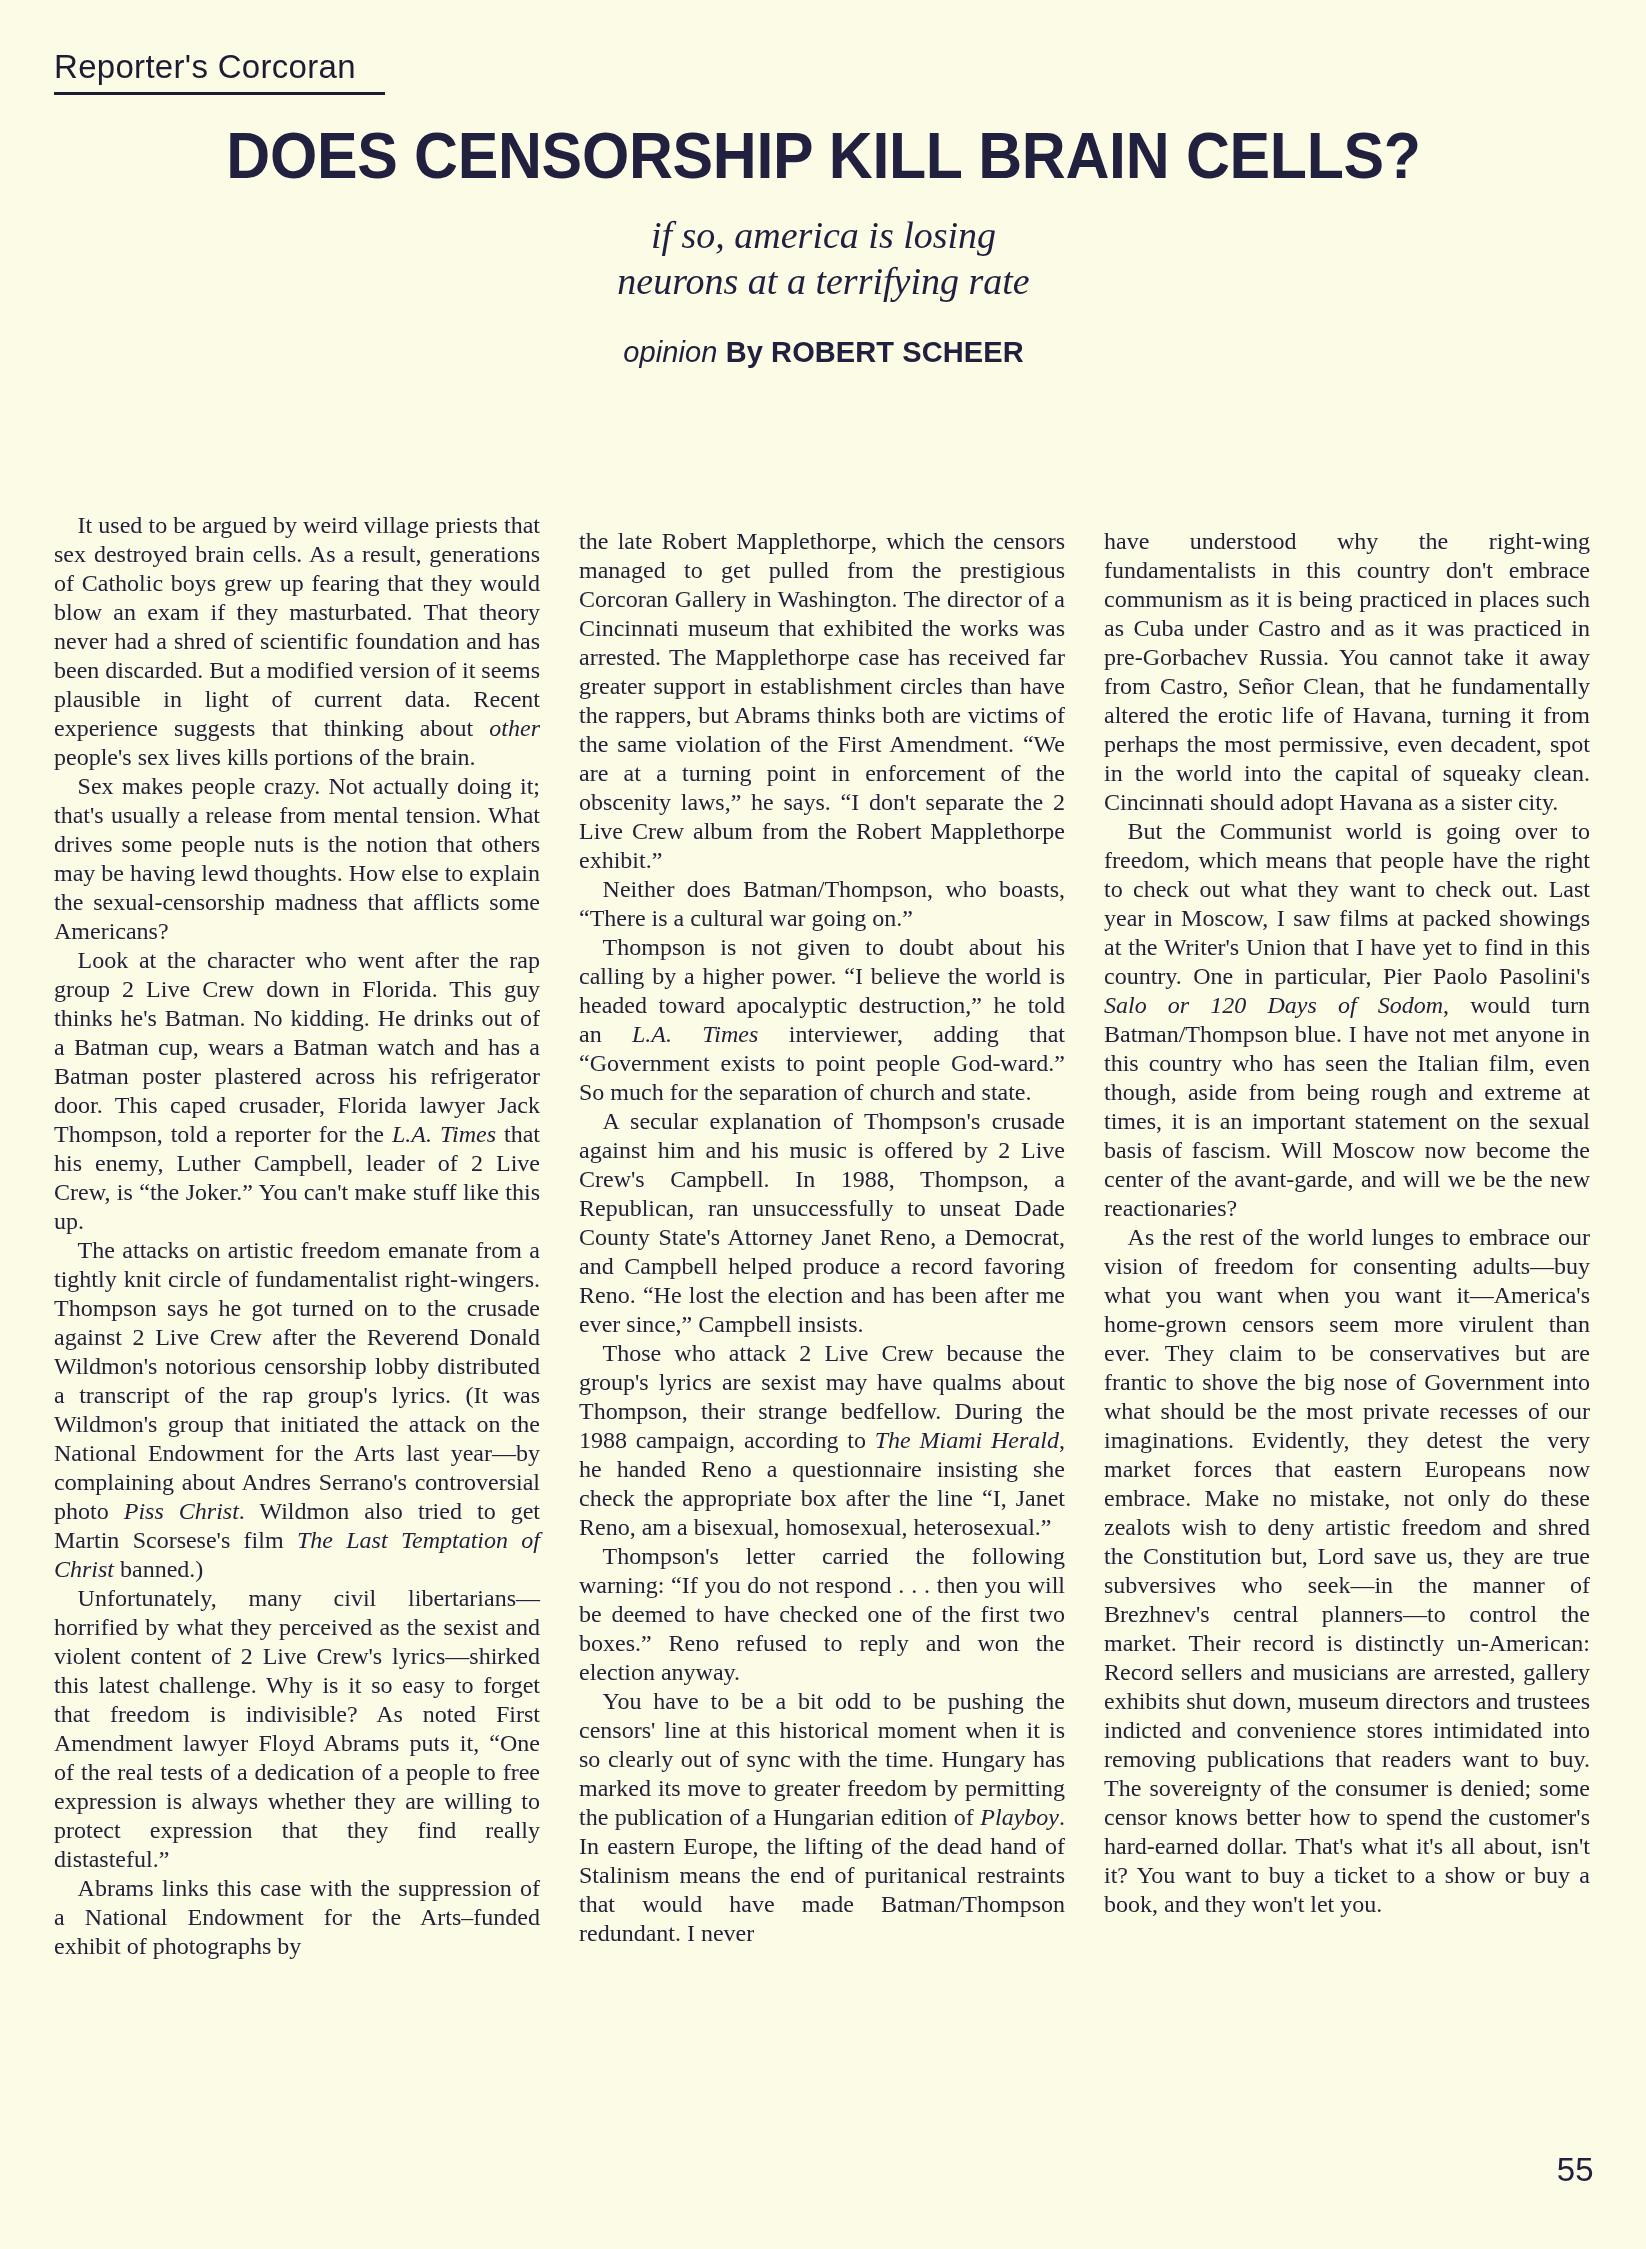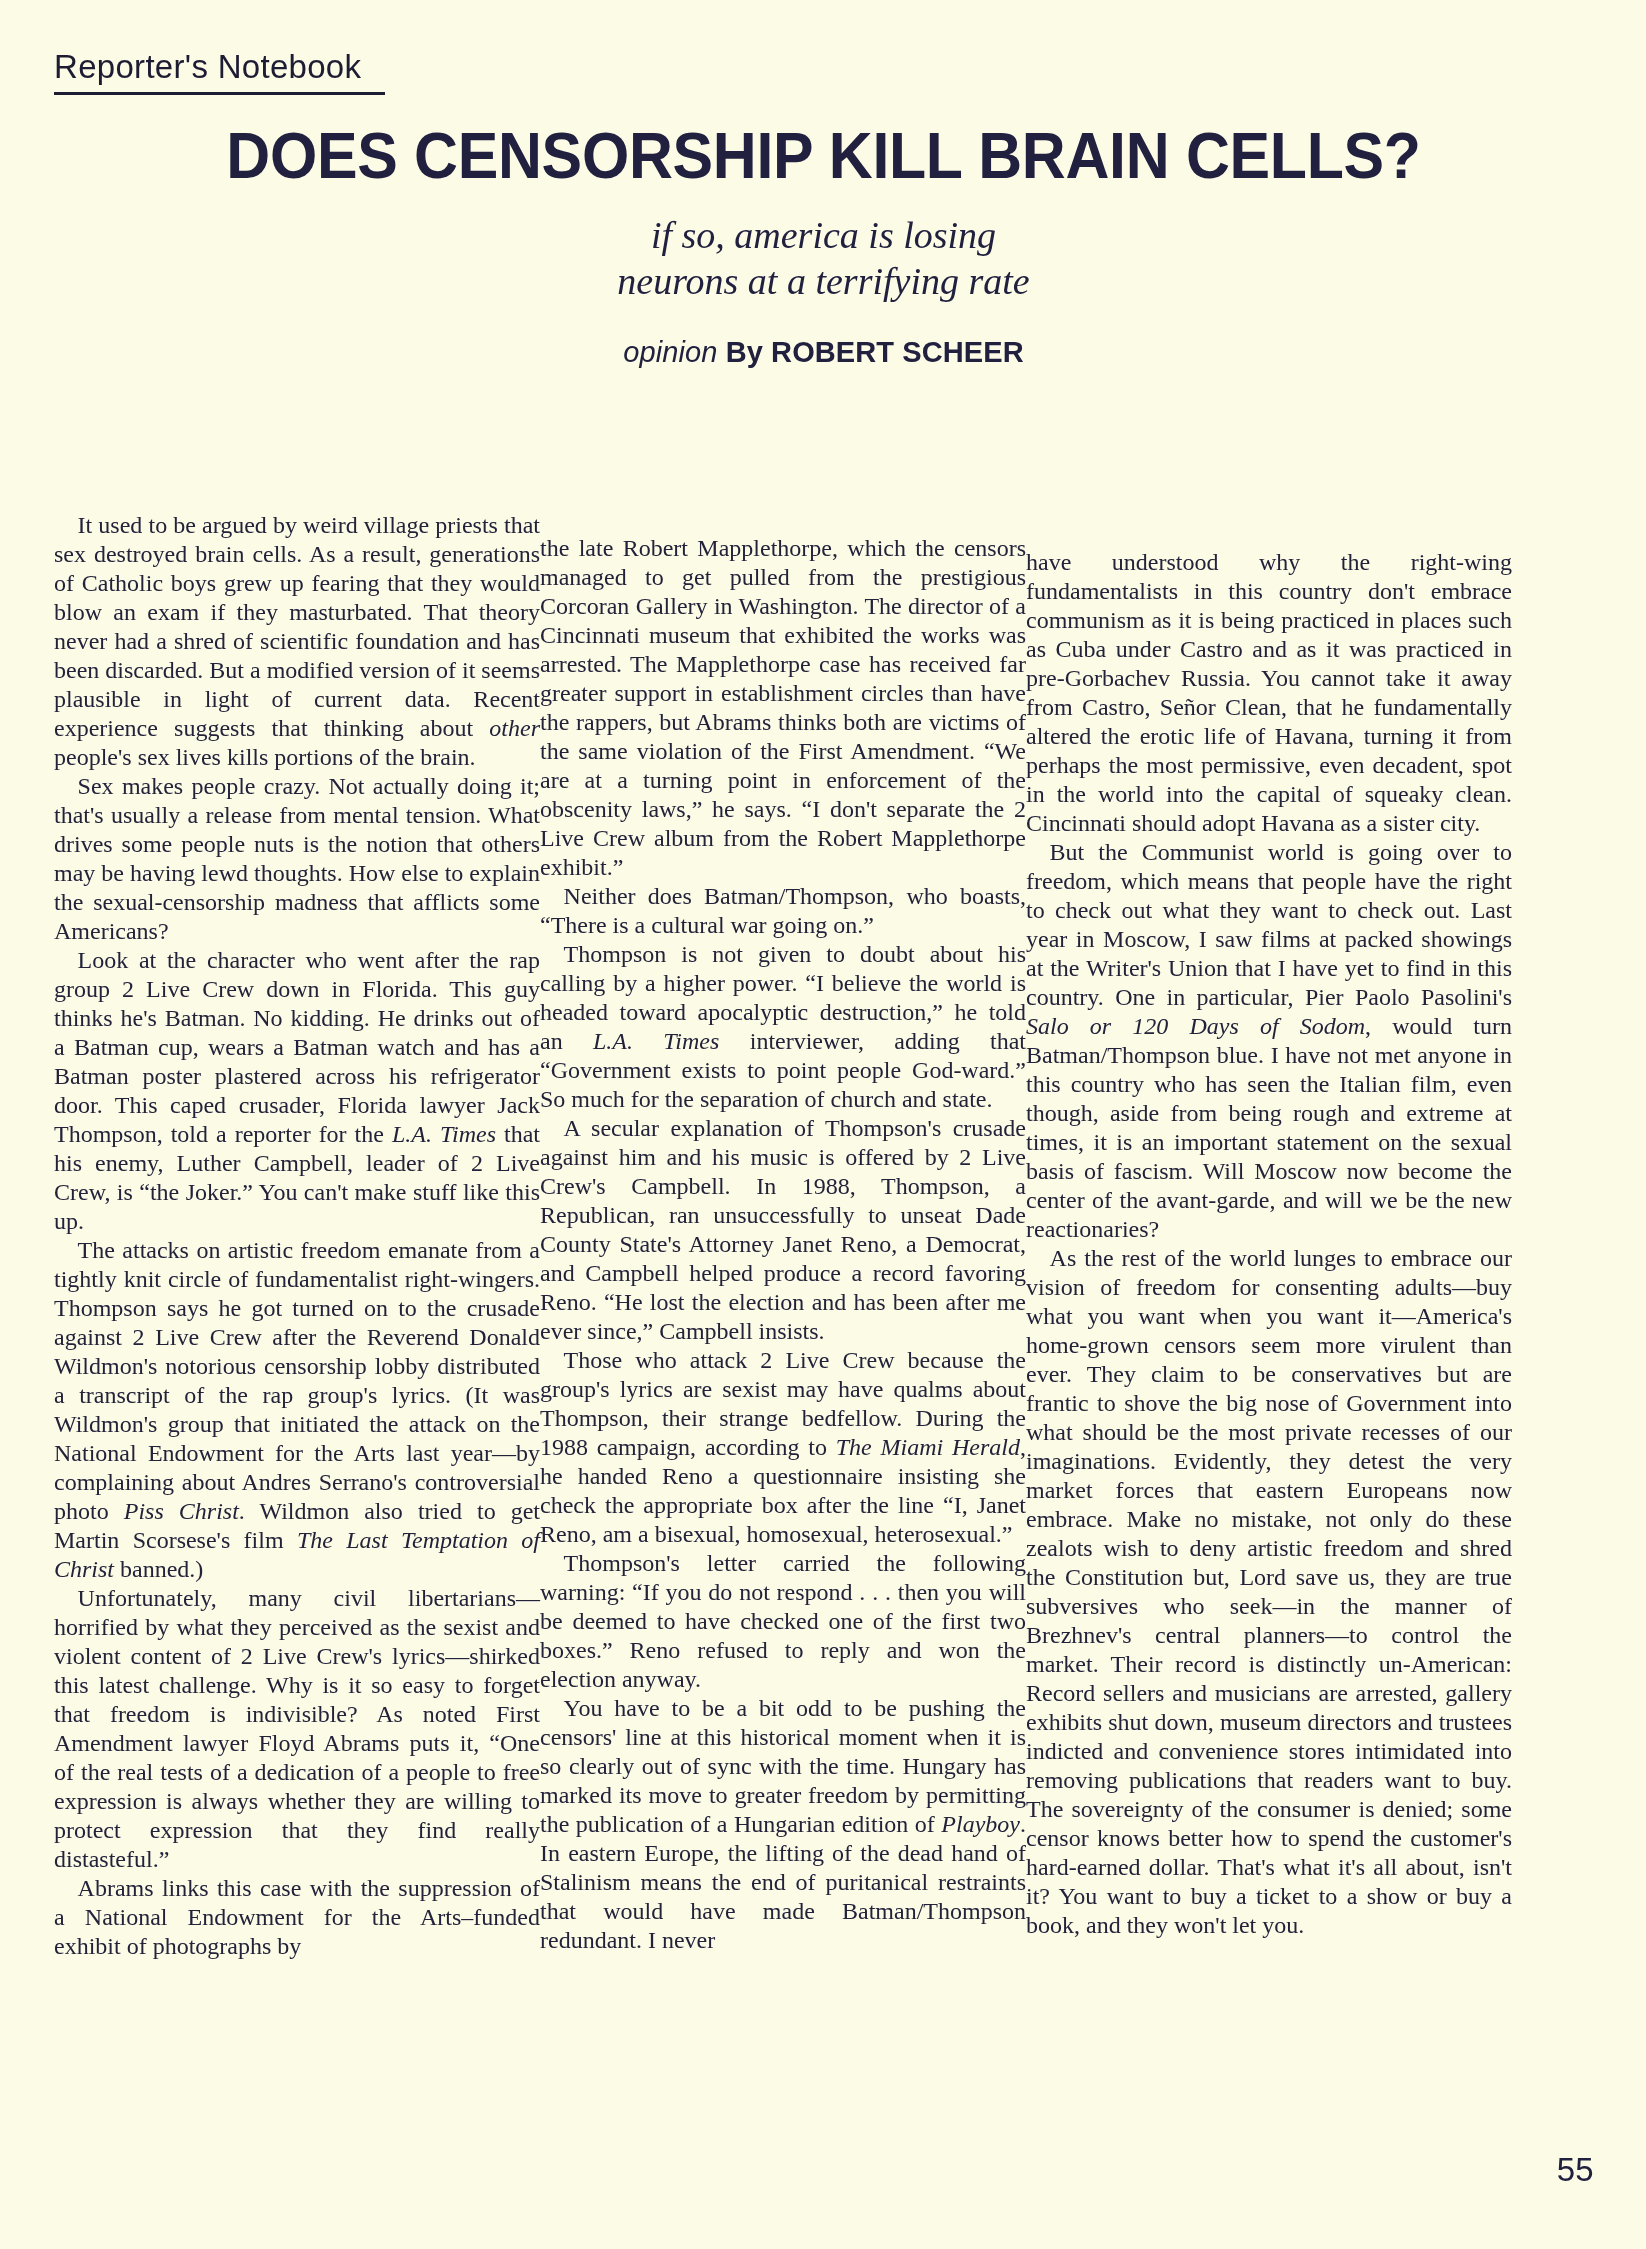--- a/index.html
+++ b/index.html
@@ -87,21 +87,22 @@
     font-weight: 700;
   }
 
   
   .columns {
     position: absolute;
     left: 54px;
     top: 511px;
     width: 1540px;
     display: flex;
-    align-items: center;
+    gap: 39px;
+    align-items: flex-start;
   }
   .col {
     width: 486px;
     font-size: 24px;
     line-height: 29px;
     text-align: justify;
     text-justify: inter-word;
     hyphens: manual;
     color: #24223a;
   }
@@ -127,21 +128,21 @@
     color: #21203f;
     letter-spacing: 0.3px;
   }
 </style>
 </head>
 <body>
 
 <div class="page">
 
   <div class="kicker-wrap">
-    <div class="kicker">Reporter's Notebook</div>
+    <div class="kicker">Reporter's Corcoran</div>
     <div class="kicker-rule"></div>
   </div>
 
   <div class="masthead">
     <h1 class="headline">DOES CENSORSHIP KILL BRAIN CELLS?</h1>
     <div class="deck">
       <span class="deck-line">if so, america is losing</span>
       <span class="deck-line">neurons at a terrifying rate</span>
     </div>
     <div class="byline">

